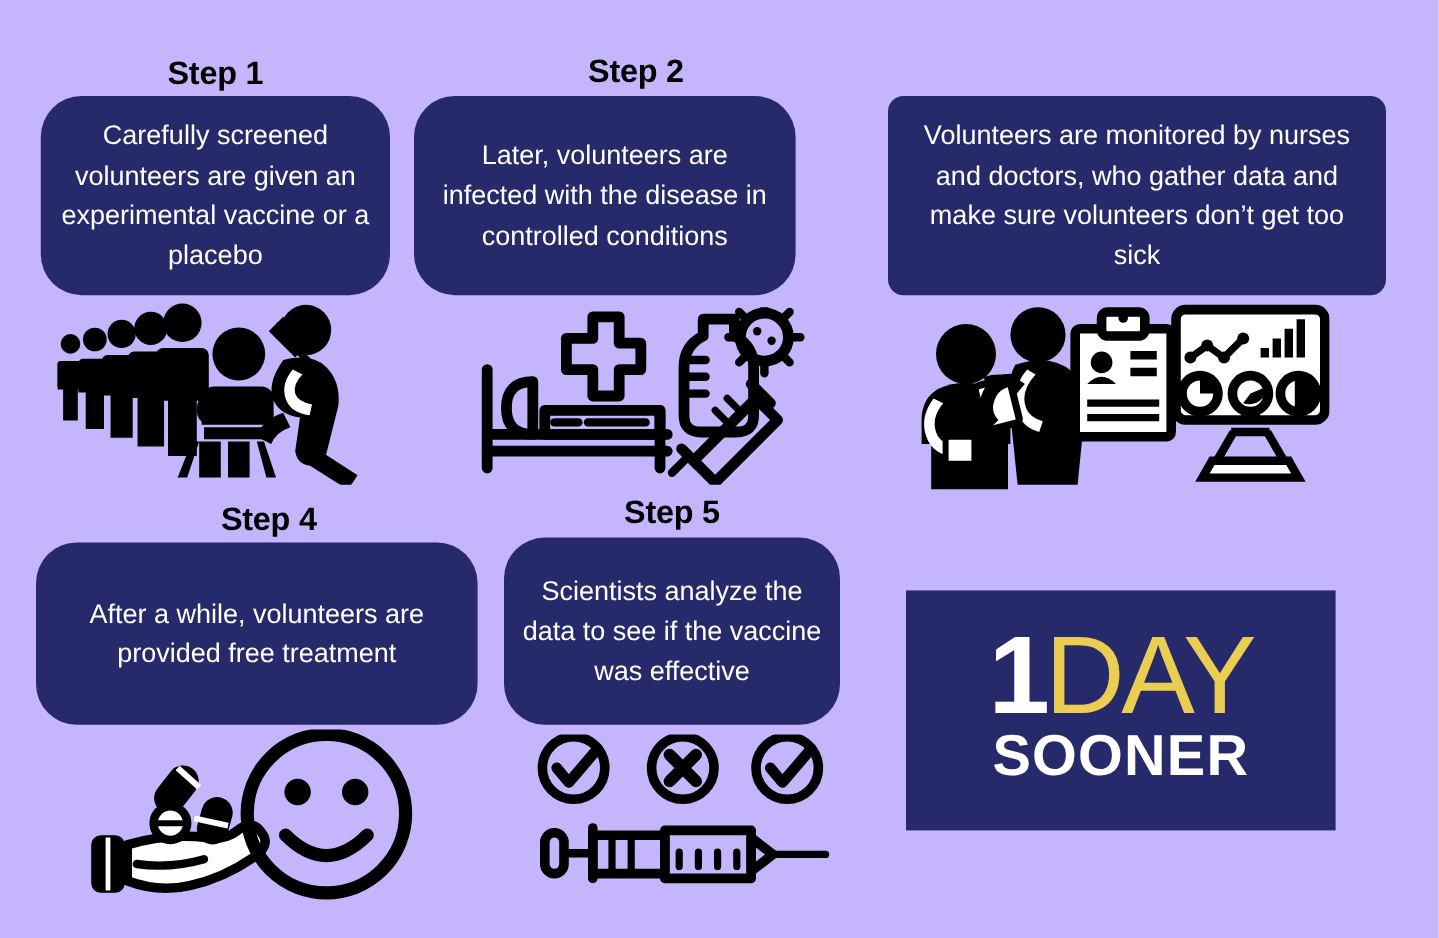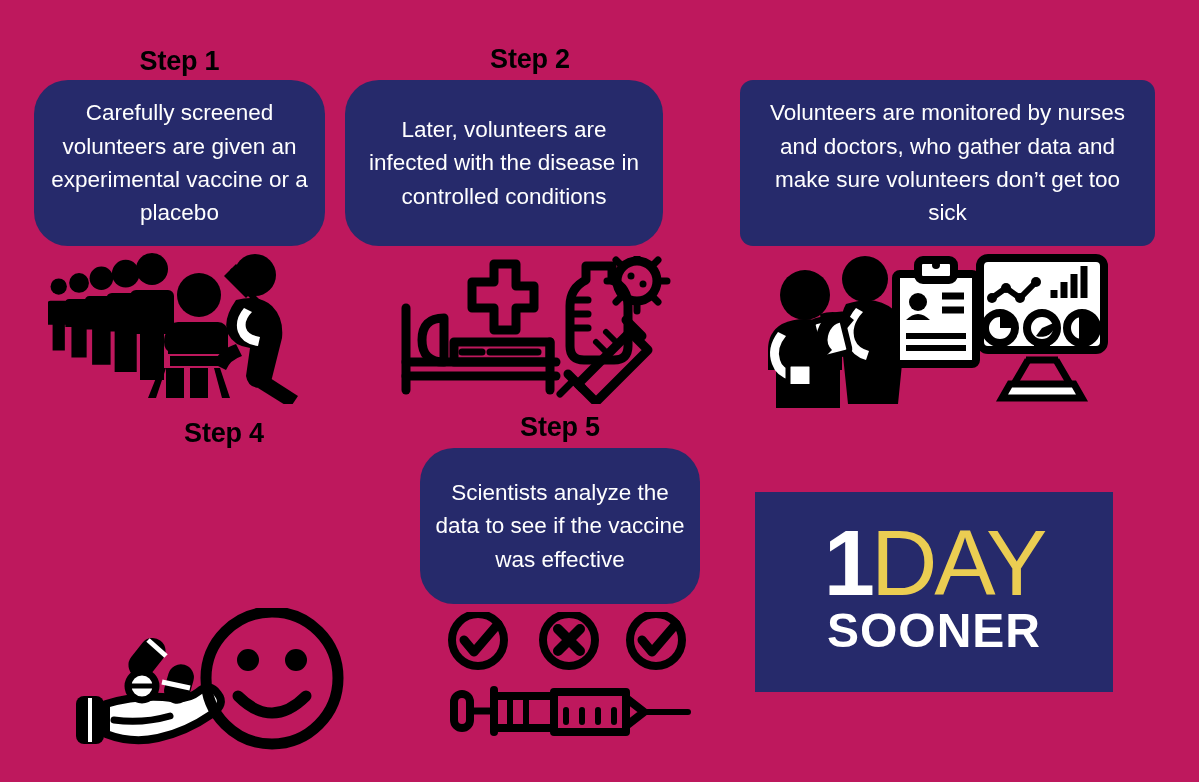--- a/index.html
+++ b/index.html
@@ -7,21 +7,21 @@
     width: 1199px;
     height: 782px;
     background: #ffffff;
     font-family: "Liberation Sans", sans-serif;
     overflow: hidden;
   }
   #infographic {
     position: relative;
     width: 1199px;
     height: 782px;
-    background: #be185d;
+    background: #c4b5fd;
   }
   .step-title {
     position: absolute;
     font-family: "Liberation Sans", sans-serif;
     font-weight: bold;
     font-size: 27px;
     color: #000000;
     text-align: center;
     letter-spacing: -0.2px;
     white-space: nowrap;
@@ -269,20 +269,23 @@
         <circle cx="294" cy="76" r="15"></circle>
         <path d="M294 76 l14 -6 a15 15 0 0 1 -20 14 z" fill="#000000" stroke="none"></path>
         <circle cx="334" cy="76" r="15"></circle>
         <path d="M334 76 v-15 a15 15 0 0 1 0 30 z" fill="#000000" stroke="none"></path>
         <path d="M334 61 v30" stroke-width="6"></path>
       </g>
     </svg>
   </div>
 
   <div class="step-title" style="left:40px; top:418px; width:368px;">Step 4</div>
+  <div class="step-box" style="left:30px; top:452px; width:368px; height:152px;">
+    <span class="txt">After a while, volunteers are provided free treatment</span>
+  </div>
 
   <div class="icon-group" style="left:62px; top:608px; width:290px; height:142px;">
     <svg width="290" height="142" viewBox="0 0 290 142">
 
       <g>
         <rect x="14" y="88" width="28" height="48" rx="8" fill="#000000"></rect>
         <path d="M28 90 v44" stroke="#ffffff" stroke-width="4"></path>
         <path d="M44 96 q34 -10 66 -6 q16 2 26 -6 q12 -10 20 2 q8 10 -6 20 q-26 18 -54 24 q-26 6 -52 -4 z" fill="#ffffff" stroke="#000000" stroke-width="8" stroke-linejoin="round"></path>
         <path d="M52 112 q28 4 56 -4" fill="none" stroke="#000000" stroke-width="7" stroke-linecap="round"></path>
         <g>

